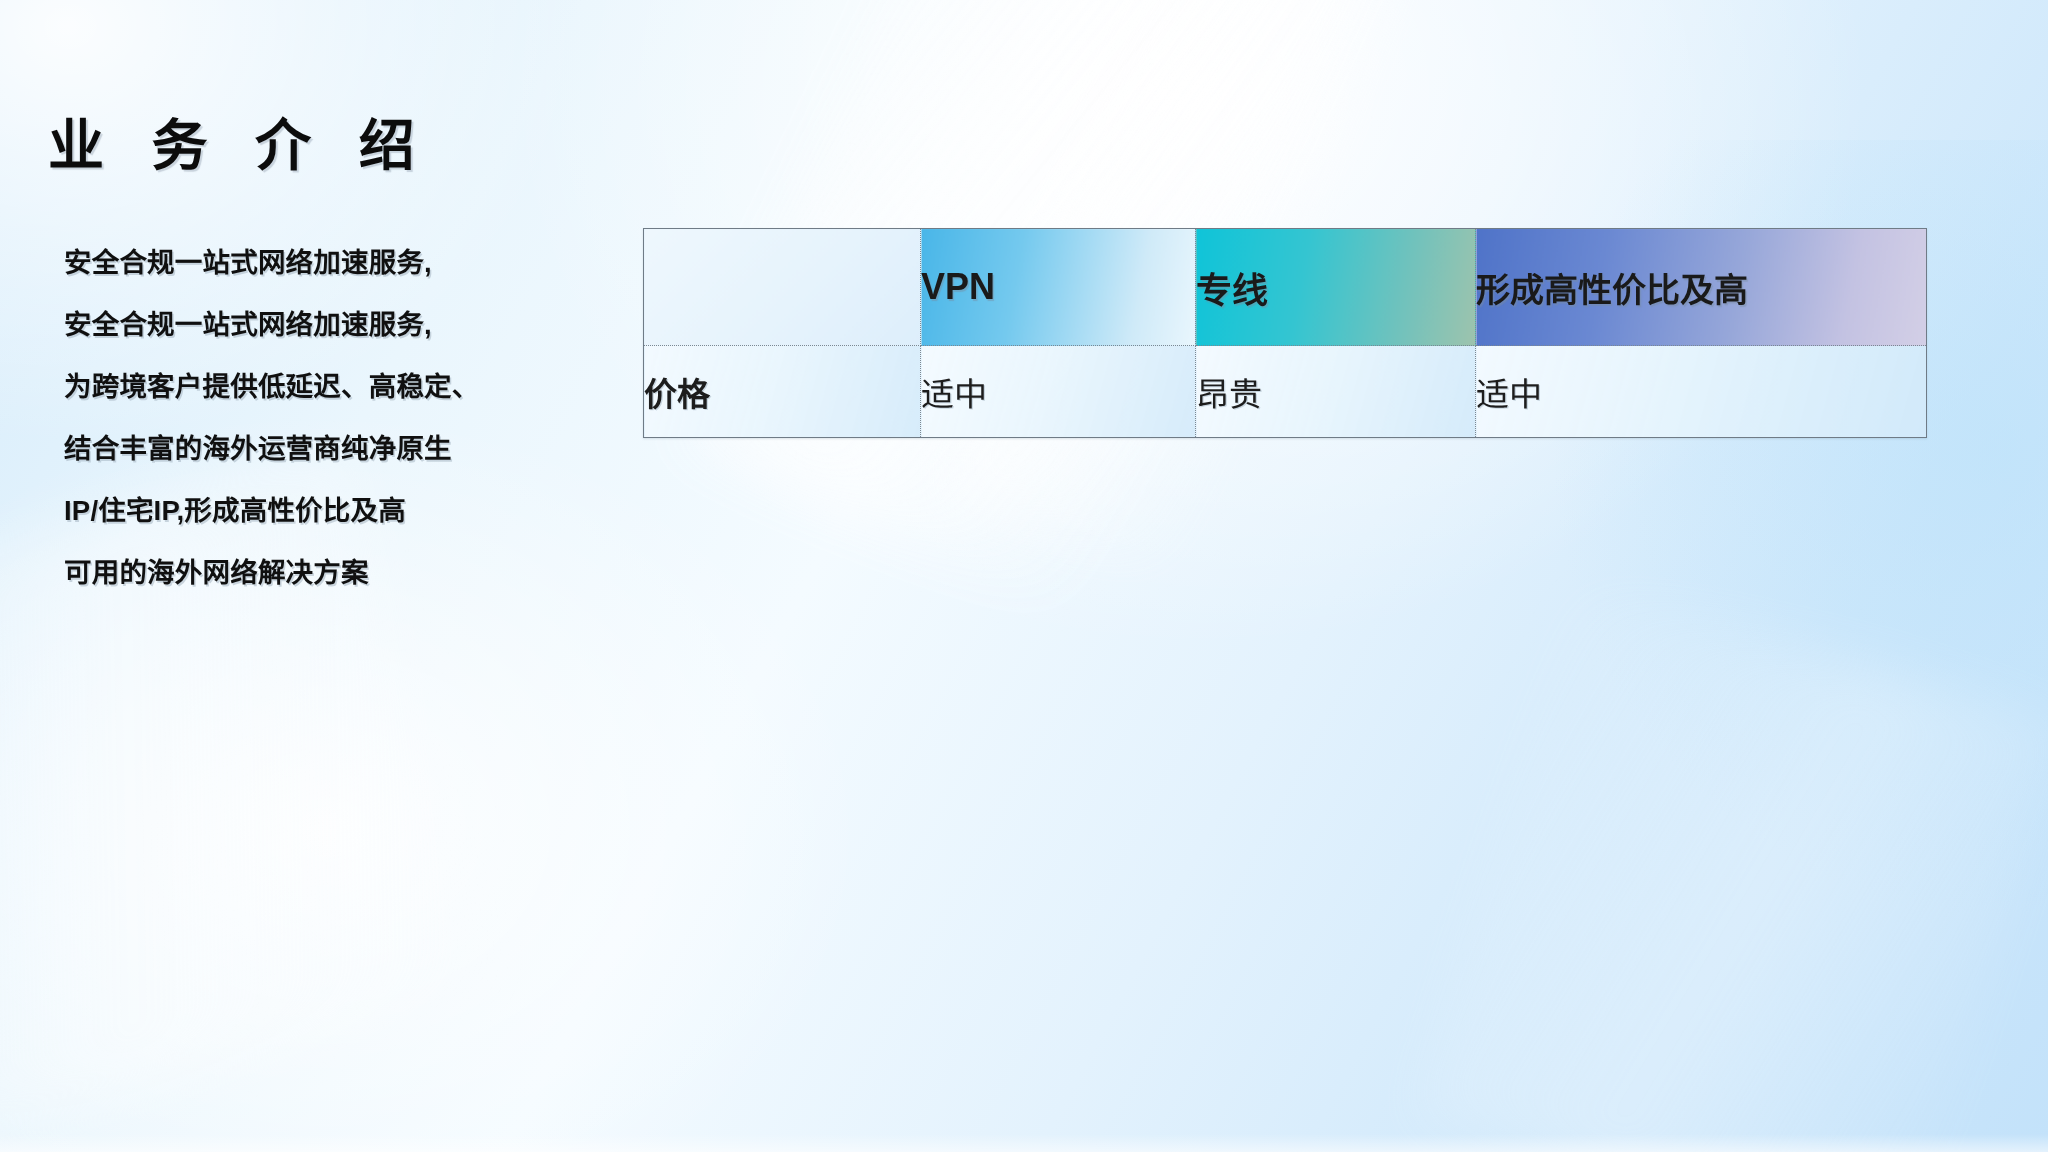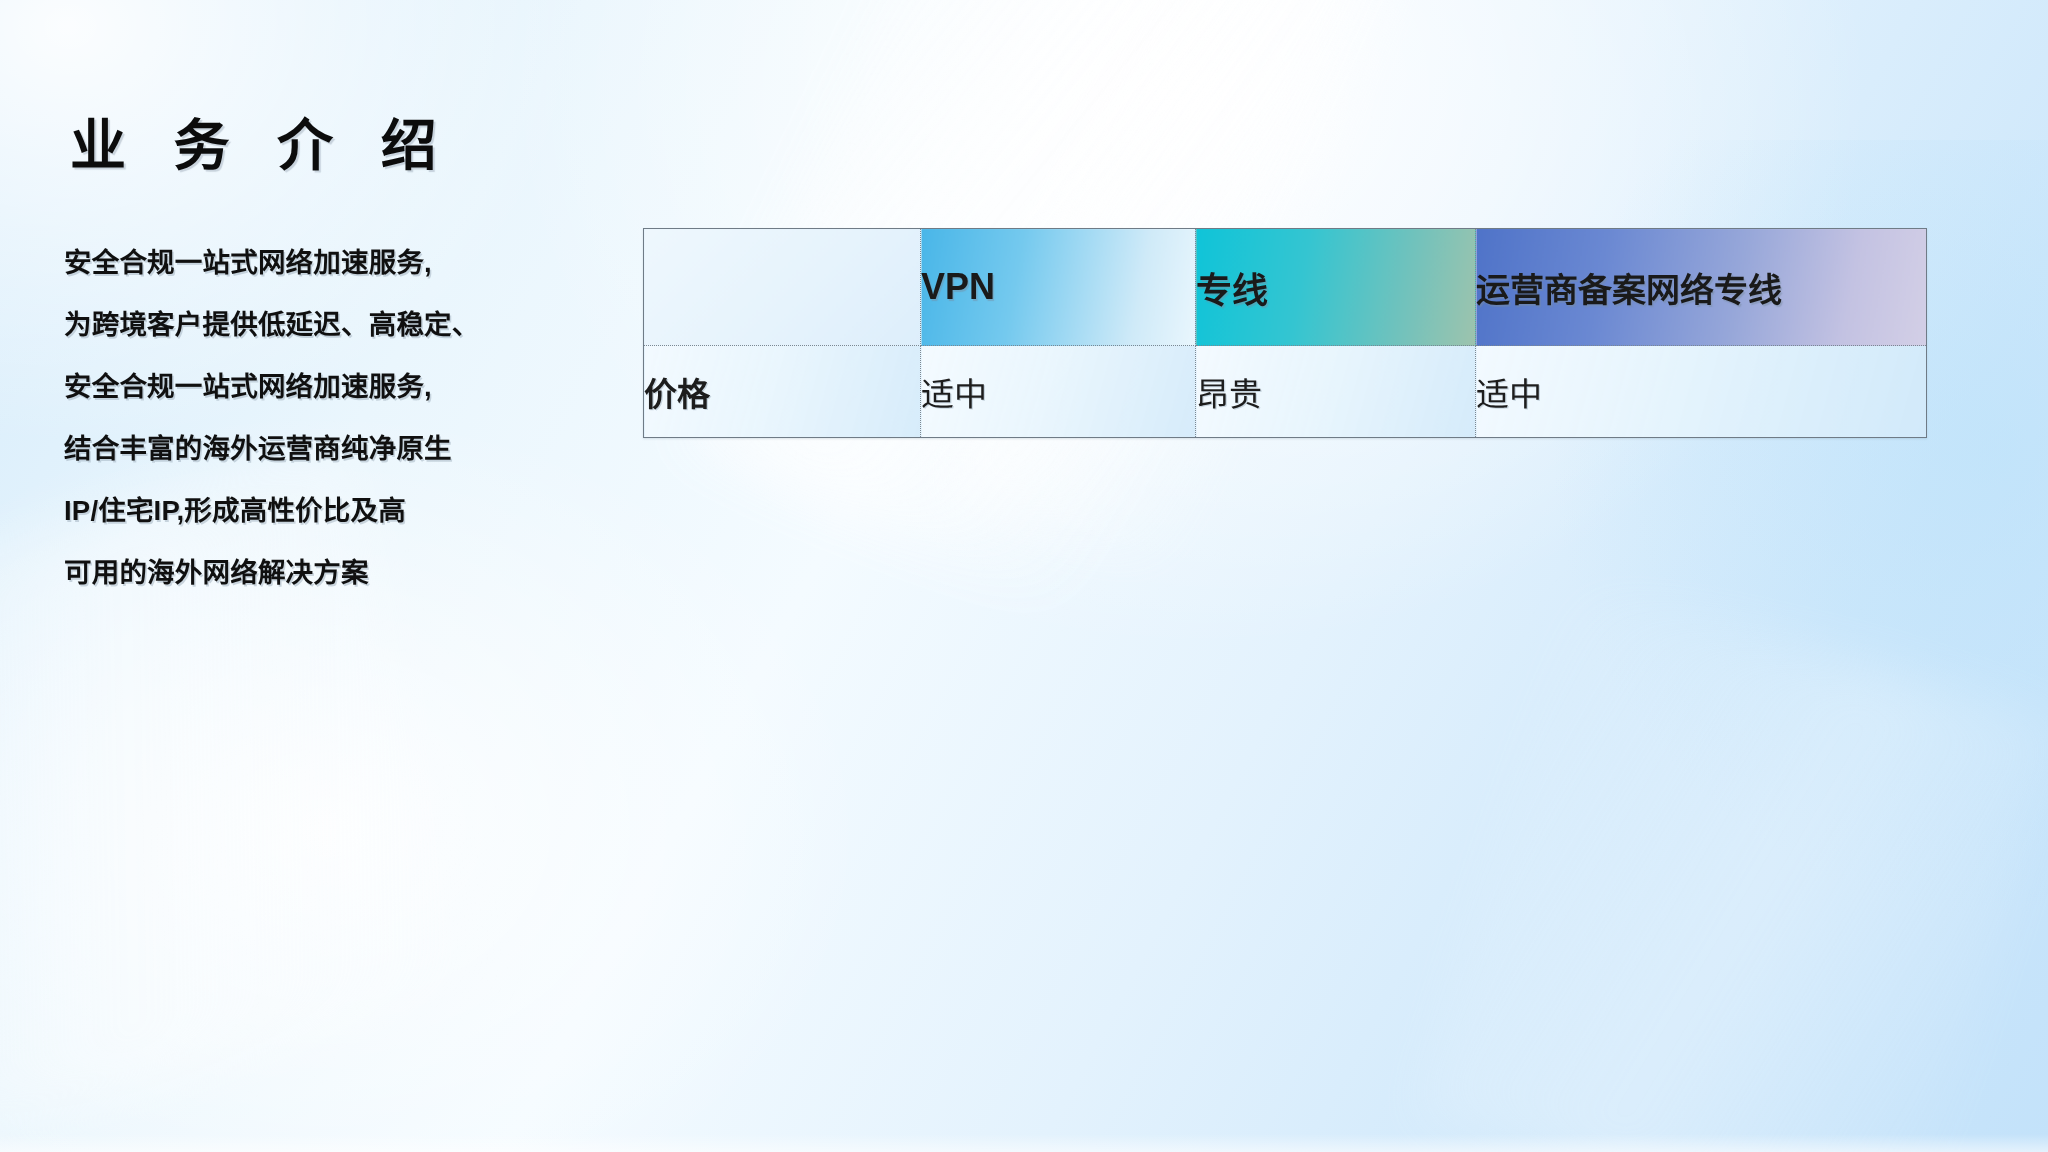--- a/index.html
+++ b/index.html
@@ -50,21 +50,21 @@
   }
   .bottom-band {
     position: absolute; left: 0; right: 0; bottom: 0; height: 18px;
     background: linear-gradient(180deg, rgba(255,255,255,0.0), rgba(255,255,255,0.55));
     pointer-events: none;
   }
 
   
   #title {
     position: absolute;
-    left: 70px;
+    left: 48px;
     top: 62px;
     font-size: 56px;
     font-weight: bold;
     letter-spacing: 16px;
     color: #0c0c0c;
     text-shadow: 2px 2px 1px rgba(150,165,180,0.45);
     white-space: nowrap;
   }
 
   
@@ -156,40 +156,40 @@
   <div class="glow-r"></div>
   <div class="streak s1"></div>
   <div class="streak s2"></div>
   <div class="streak s3"></div>
   <div class="streak s4"></div>
 
   <h1 id="title">业 务 介 绍</h1>
 
   <div id="intro">
     <div class="line">安全合规一站式网络加速服务,</div>
+    <div class="line">安全合规一站式网络加速服务,</div>
     <div class="line">为跨境客户提供低延迟、高稳定、</div>
-    <div class="line">安全合规一站式网络加速服务,</div>
     <div class="line">结合丰富的海外运营商纯净原生</div>
     <div class="line">IP/住宅IP,形成高性价比及高</div>
     <div class="line">可用的海外网络解决方案</div>
   </div>
 
   <table id="compare-table">
     <colgroup>
       <col class="c-label">
       <col class="c-vpn">
       <col class="c-line">
       <col class="c-carrier">
     </colgroup>
     <thead>
       <tr>
         <th class="h-blank"></th>
         <th class="h-vpn">VPN</th>
         <th class="h-line">专线</th>
-        <th class="h-carrier">运营商备案网络专线</th>
+        <th class="h-carrier">形成高性价比及高</th>
       </tr>
     </thead>
     <tbody>
       <tr>
         <td class="label-cell">价格</td>
         <td>适中</td>
         <td>昂贵</td>
         <td class="carrier-col">适中</td>
       </tr>
     </tbody>

